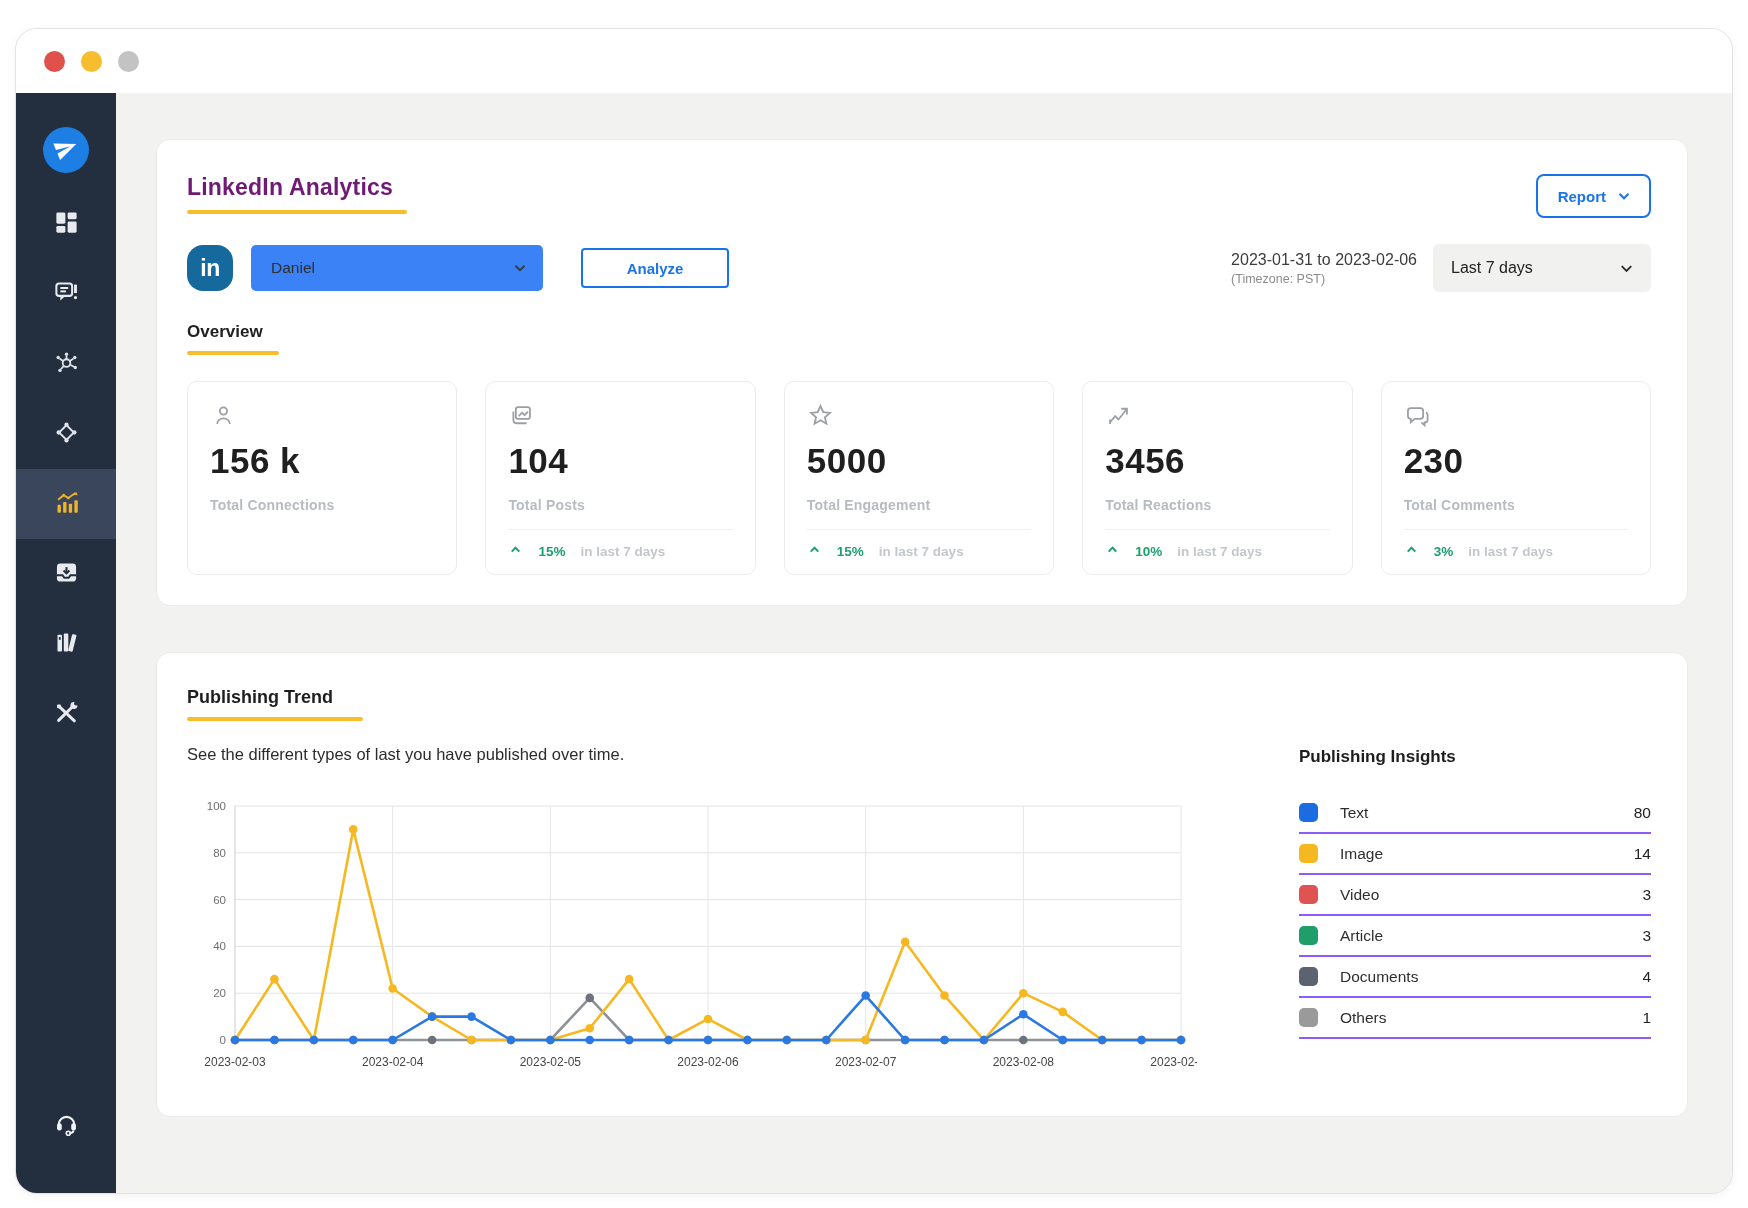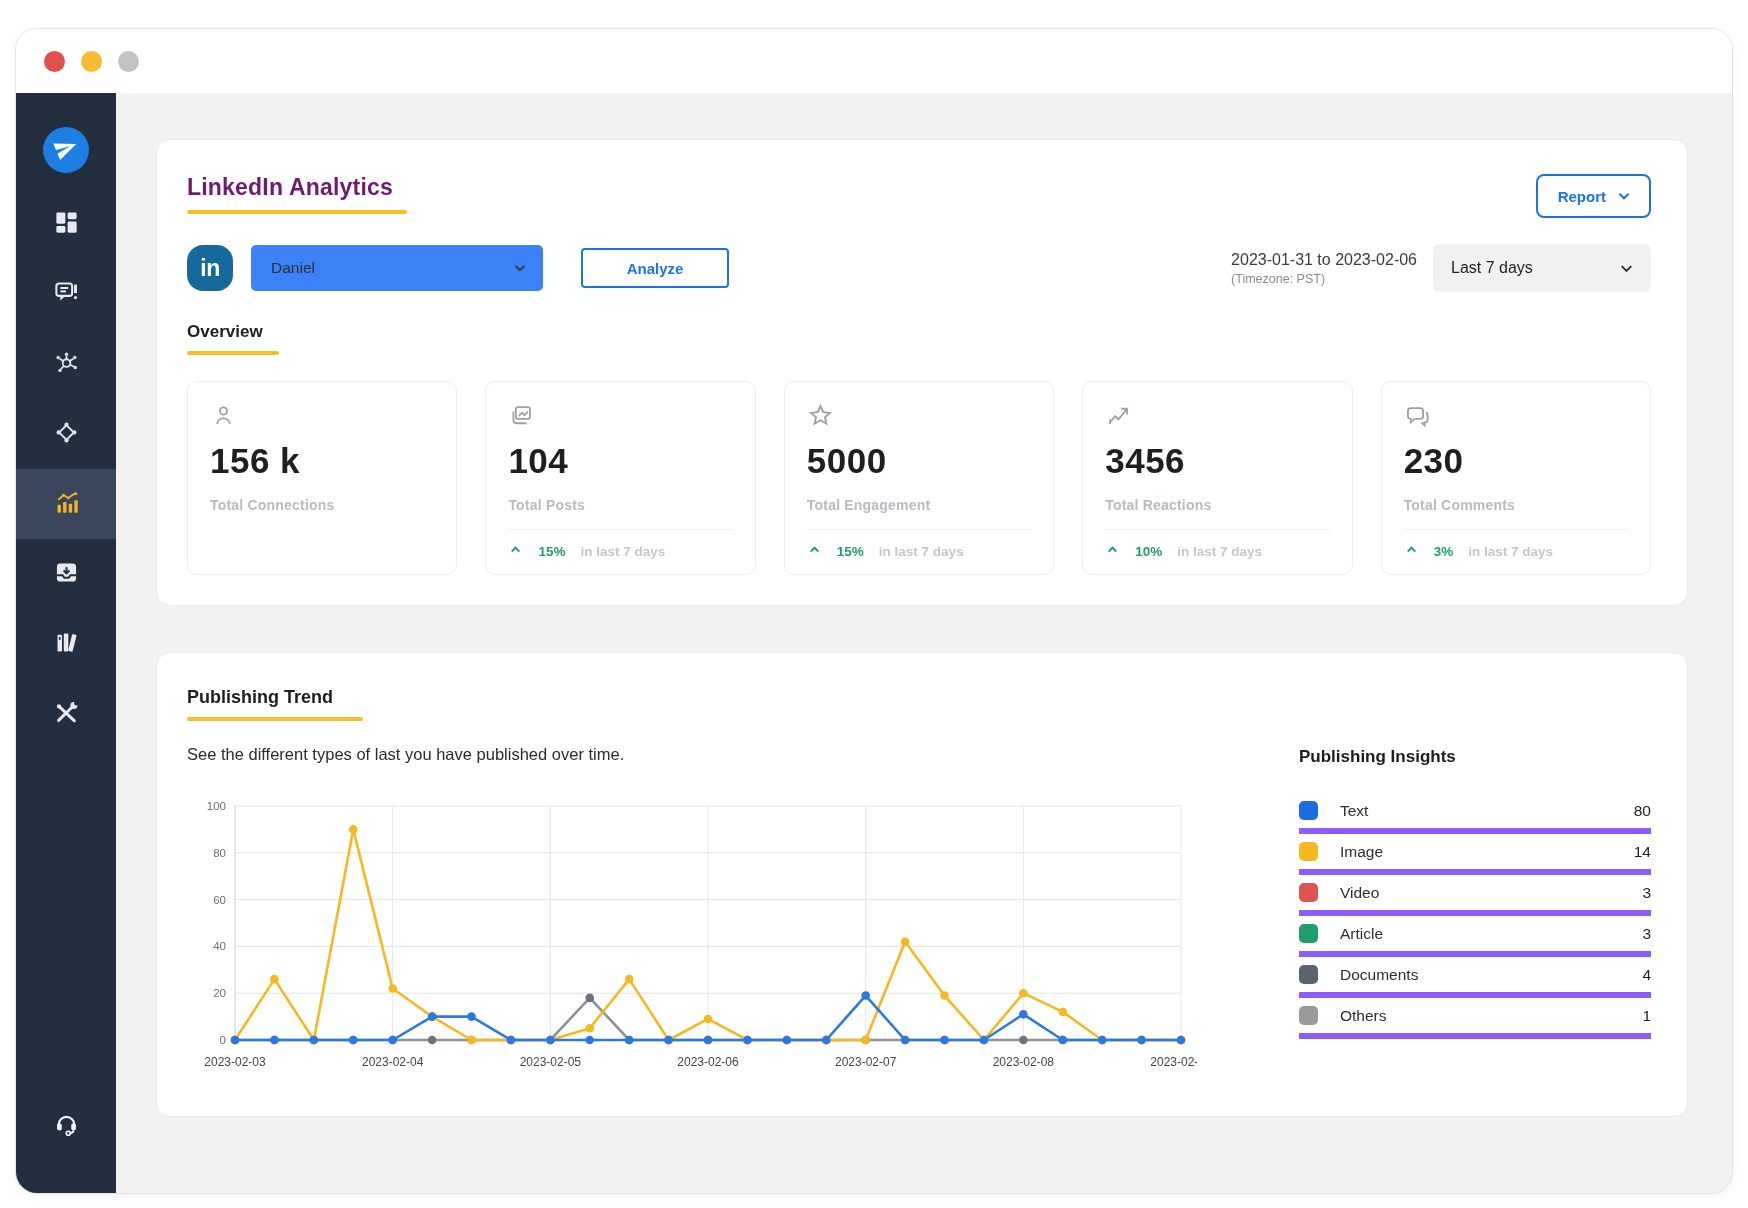--- a/index.html
+++ b/index.html
@@ -67,21 +67,21 @@
   .trend-row { display:flex; margin-top:24px; }
   .chart-col { flex:1; }
   .desc { font-size:16.5px; color:#2c2c2c; }
   .chart-wrap { margin-top:30px; }
   svg.chart .yt { font-size:11.5px; fill:#6f6f6f; font-family:"Liberation Sans",sans-serif; }
   svg.chart .xt { font-size:12px; fill:#454545; font-family:"Liberation Sans",sans-serif; }
 
   .insights { width:352px; margin-left:56px; padding-top:2px; }
   .insights h3 { font-size:17px; font-weight:bold; color:#1d1d1d; }
   .ins-rows { margin-top:26px; }
-  .ins-row { display:flex; align-items:center; height:41px; border-bottom:6px solid #8b5cf6; }
+  .ins-row { display:flex; align-items:center; height:41px; border-bottom:2px solid #8b5cf6; }
   .chip { width:19px; height:19px; border-radius:5px; margin-right:22px; flex-shrink:0; }
   .chip.textured { background-image:radial-gradient(rgba(255,225,130,.95) 1.2px, transparent 1.4px); background-size:4.5px 4.5px; }
   .ins-label { font-size:15.5px; color:#2e2e2e; }
   .ins-val { margin-left:auto; font-size:15.5px; color:#222; }
 </style>
 </head>
 <body>
 
 <div class="window">
   <div class="topbar">

